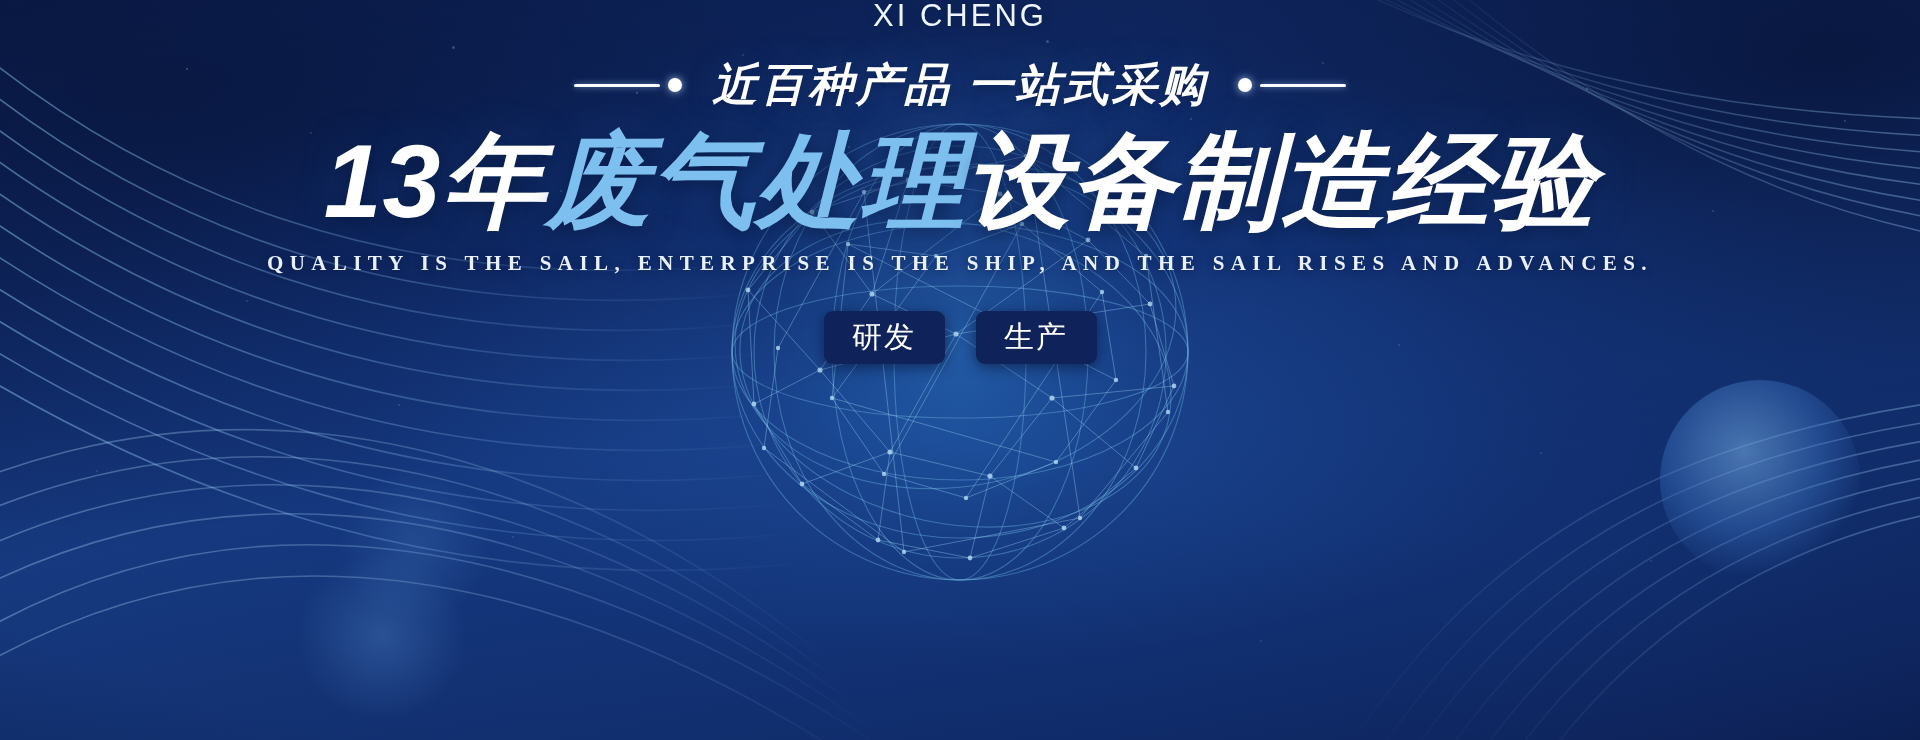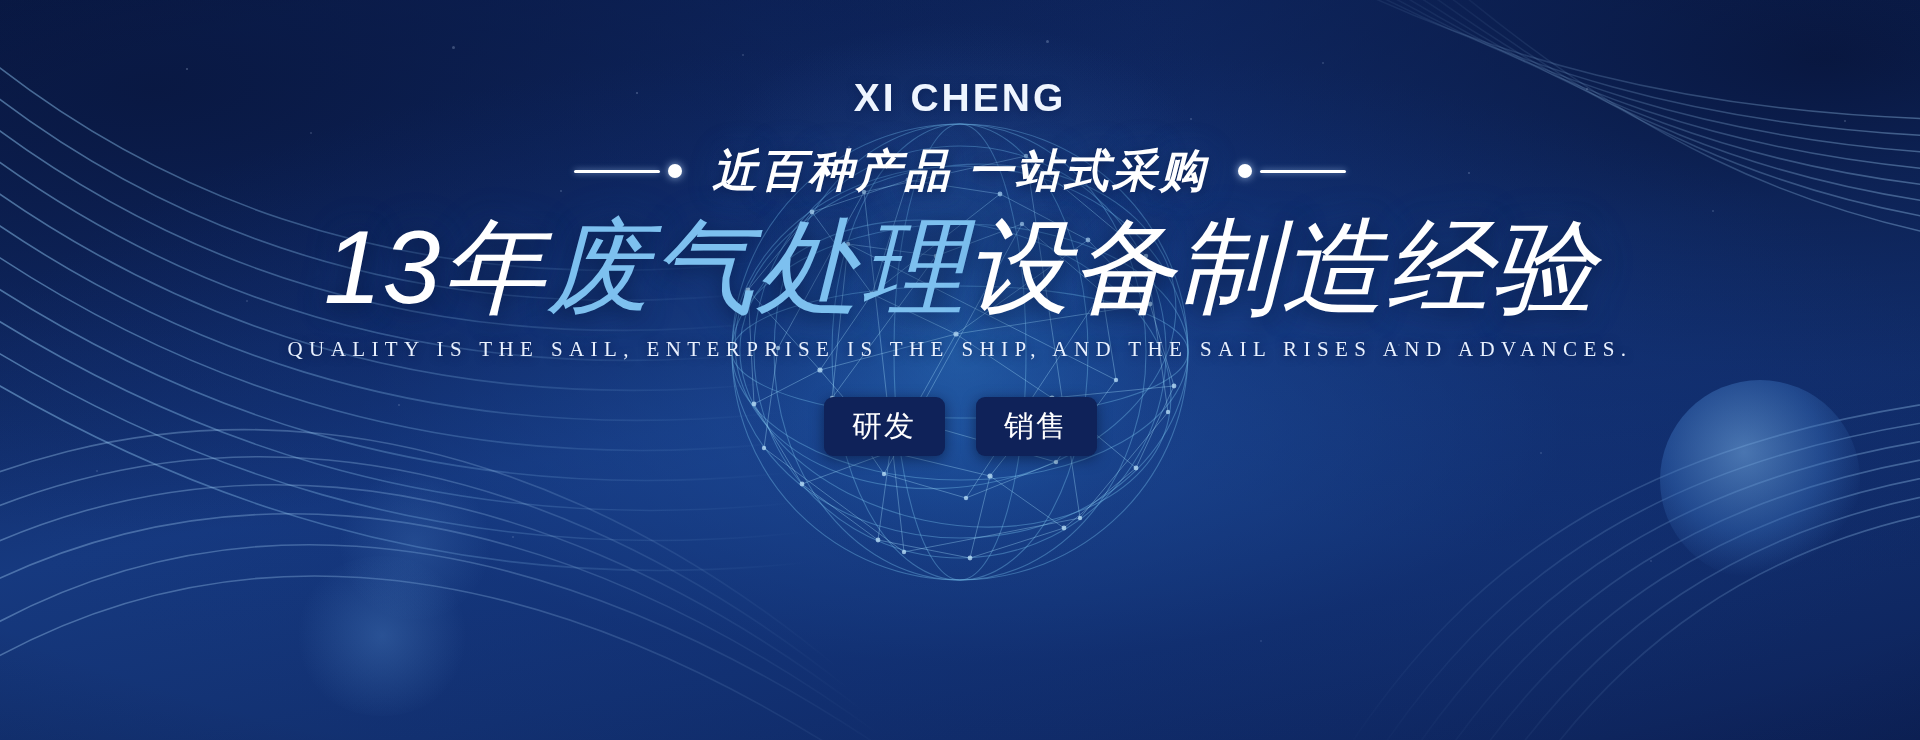--- a/index.html
+++ b/index.html
@@ -29,22 +29,21 @@
   .vignette{
     position:absolute;inset:0;pointer-events:none;
     background:
       radial-gradient(ellipse 120% 110% at 50% 50%, rgba(0,0,0,0) 52%, rgba(3,10,33,0.55) 100%);
   }
 
   
   .content{position:absolute;inset:0;display:flex;flex-direction:column;align-items:center;}
 
   .brand-en{
-    margin-top:78px;
-    font-size:39px;letter-spacing:3px;color:#eef5ff;font-weight:700;
+    font-size:31px;letter-spacing:3px;color:#eef5ff;font-weight:400;
     text-shadow:0 1px 8px rgba(10,30,80,.7);
     line-height:1;
   }
 
   .sub-row{
     margin-top:26px;
     display:flex;align-items:center;gap:30px;
     height:56px;
   }
   .deco{display:flex;align-items:center;gap:0;}
@@ -55,41 +54,42 @@
 
   .subtitle{
     font-size:45px;font-weight:700;color:#ffffff;
     letter-spacing:3px;white-space:nowrap;
     font-style:italic;
     text-shadow:0 2px 14px rgba(6,22,66,.85),0 0 30px rgba(60,130,220,.35);
   }
 
   .headline{
     margin-top:12px;
-    font-size:104px;font-weight:400;line-height:1.08;
+    font-size:104px;font-weight:700;line-height:1.08;
     white-space:nowrap;letter-spacing:1px;
     font-style:italic;
     text-shadow:0 4px 22px rgba(4,16,52,.8),0 0 42px rgba(50,120,215,.32);
   }
   .headline .w{color:#ffffff;}
   .headline .b{color:#7dc0ef;}
 
   .tagline{
     margin-top:14px;
     font-family:"Liberation Serif","DejaVu Serif",serif;
     font-size:21px;letter-spacing:6.4px;color:#e9f1ff;white-space:nowrap;
     text-shadow:0 1px 8px rgba(6,22,66,.8);
+    font-weight:bold;
   }
 
   .tags{
     margin-top:35px;
     display:flex;align-items:center;gap:31px;
   }
   .tag{
-    min-width:121px;height:59px;
+    min-width:121px;height:53px;
     display:flex;align-items:center;justify-content:center;
     background:#0f2259;
     border-radius:9px;
     color:#ffffff;font-size:30px;font-weight:500;letter-spacing:2px;
     box-shadow:0 3px 14px rgba(3,12,40,.55);
     padding:16px 18px;
   }
 
   .footer-line{
     margin-top:42px;
@@ -314,18 +314,18 @@
     </div>
 
     <div class="headline">
       <span class="w">13年</span><span class="b">废气处理</span><span class="w">设备制造经验</span>
     </div>
 
     <div class="tagline">QUALITY IS THE SAIL, ENTERPRISE IS THE SHIP, AND THE SAIL RISES AND ADVANCES.</div>
 
     <div class="tags">
       <span class="tag">研发</span>
-      <span class="tag">销售</span>
+      <span class="tag">生产</span>
     </div>
 
 
   </div>
 </div>
 
 </body></html>

